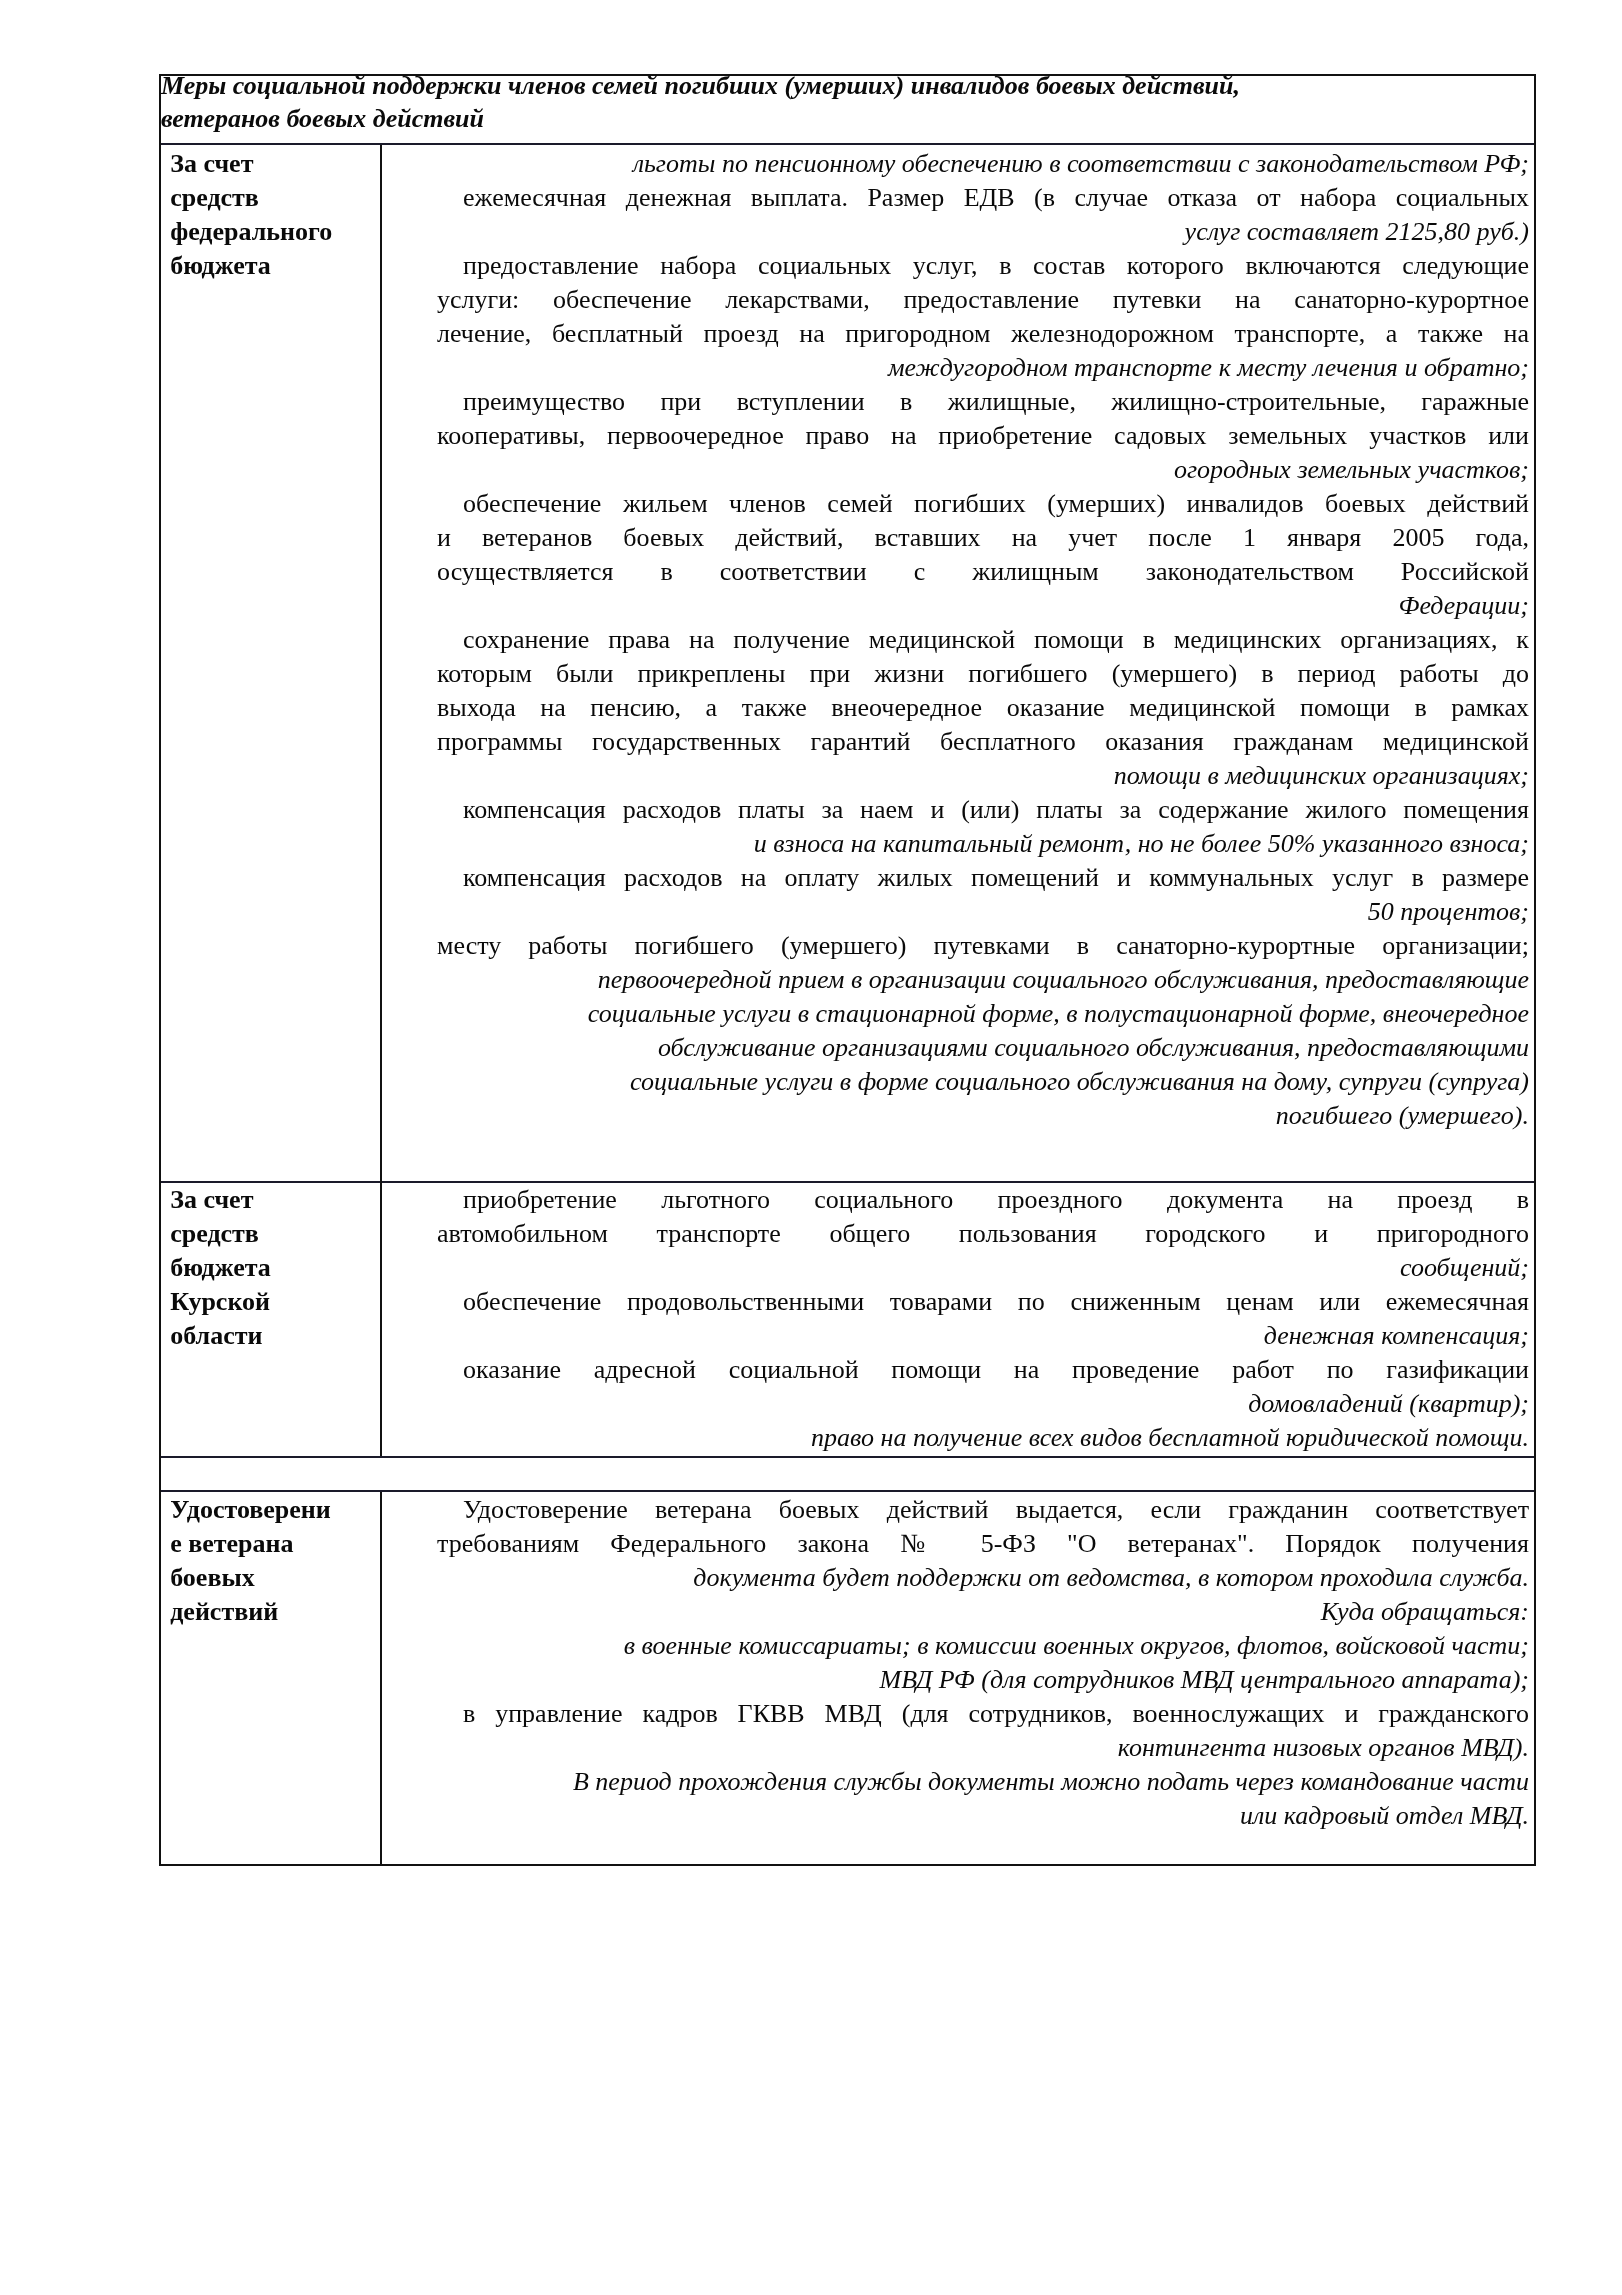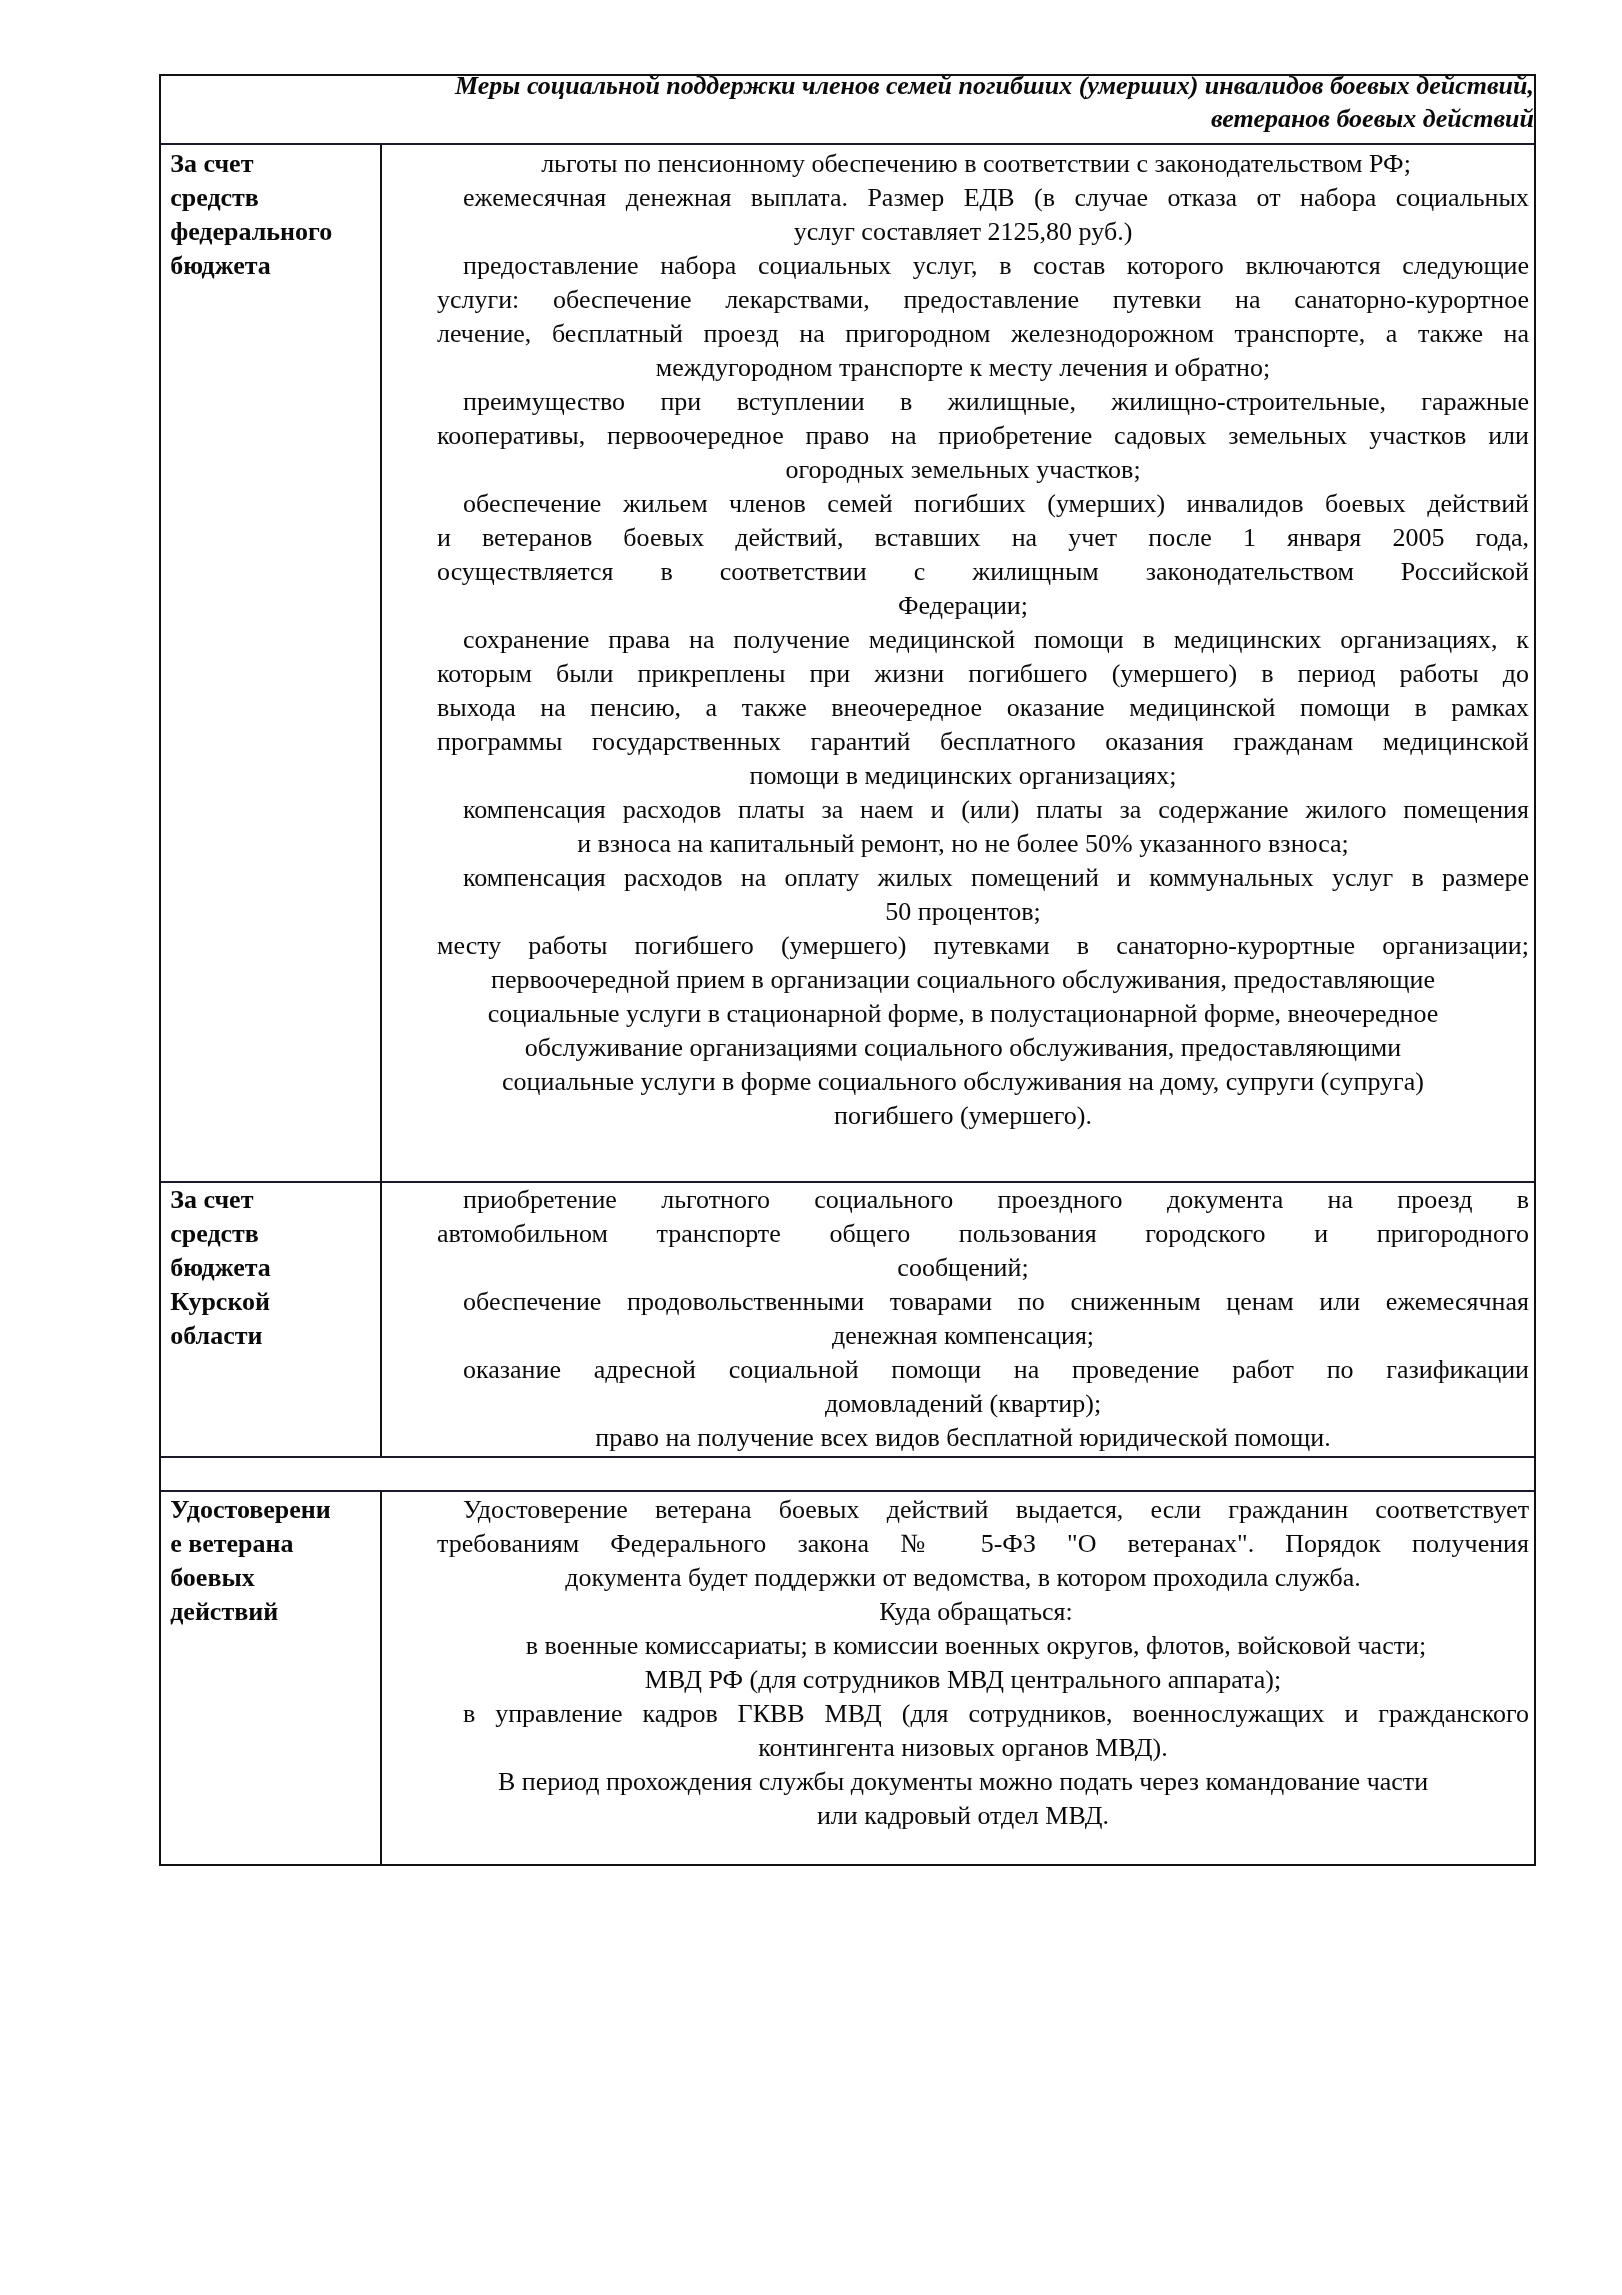--- a/index.html
+++ b/index.html
@@ -4,30 +4,30 @@
 <style>
   html, body { margin: 0; padding: 0; background: #ffffff; }
   body { width: 1623px; height: 2295px; position: relative; overflow: hidden;
          font-family: "Liberation Serif", "DejaVu Serif", serif; color: #0a0a0a; }
   .page { position: absolute; left: 0; top: 0; width: 1623px; height: 2295px; background: #fff; }
   .table { position: absolute; left: 159px; top: 74px; width: 1377px; height: 1792px;
            border: 2px solid #111; box-sizing: border-box; }
   .hline { position: absolute; left: 0; right: 0; height: 0; border-top: 2px solid #1a1a2a; }
   .vline { position: absolute; width: 0; border-left: 2px solid #111; }
   .header { position: absolute; left: 0; right: 0; top: 0; height: 51px;
-            display: flex; flex-direction: column; align-items: flex-end; justify-content: center; }
+            display: flex; flex-direction: column; align-items: flex-start; justify-content: center; }
   .header .t { font-style: italic; font-weight: bold; font-size: 26px; line-height: 33px;
                white-space: nowrap; text-align: center; }
   .lcol { position: absolute; left: 9.2px; width: 209px; font-size: 26px; line-height: 34px; font-weight: bold; }
   .lcol div { white-space: nowrap; }
   .rcol { position: absolute; left: 236px; width: 1132px; font-size: 26px; line-height: 34px; }
   .ln { display: block; white-space: nowrap; height: 34px; overflow: visible; }
   .j { text-align: justify; text-align-last: justify; white-space: normal; margin-left: 40px; }
   .ind { padding-left: 26px; }
-  .ln.l { text-align: center; }
+  .ln.l { text-align: right; font-style: italic; }
 </style>
 </head>
 <body>
 
 <div class="page">
   <div class="table">
 
     <div class="header">
       <div class="t">Меры социальной поддержки членов семей погибших (умерших) инвалидов боевых действий,</div>
       <div class="t">ветеранов боевых действий</div>

